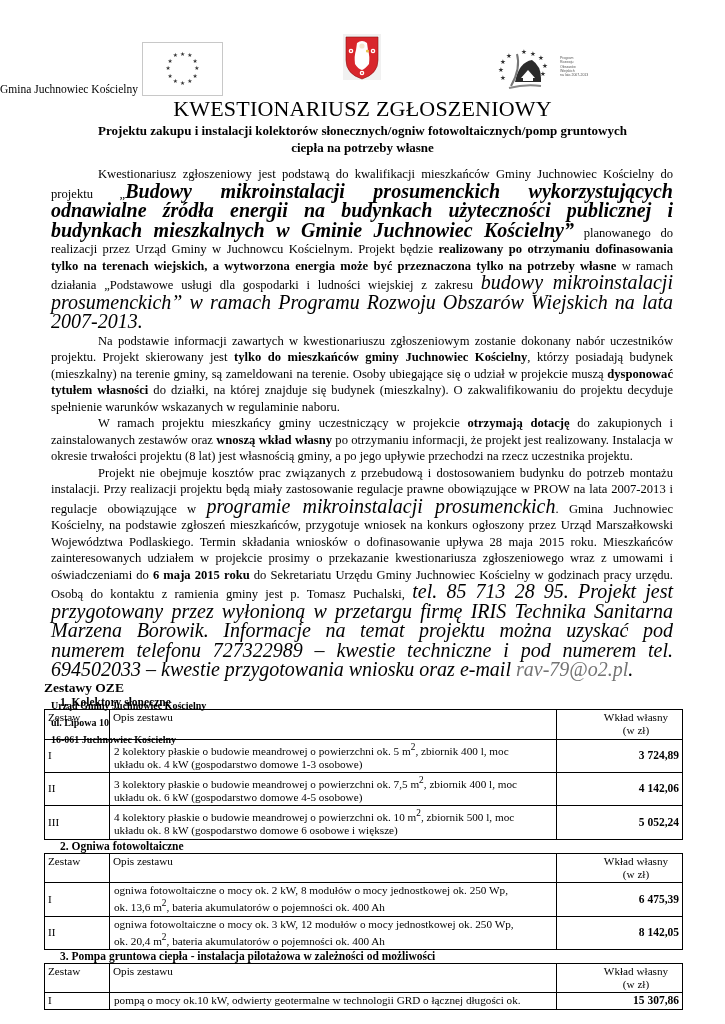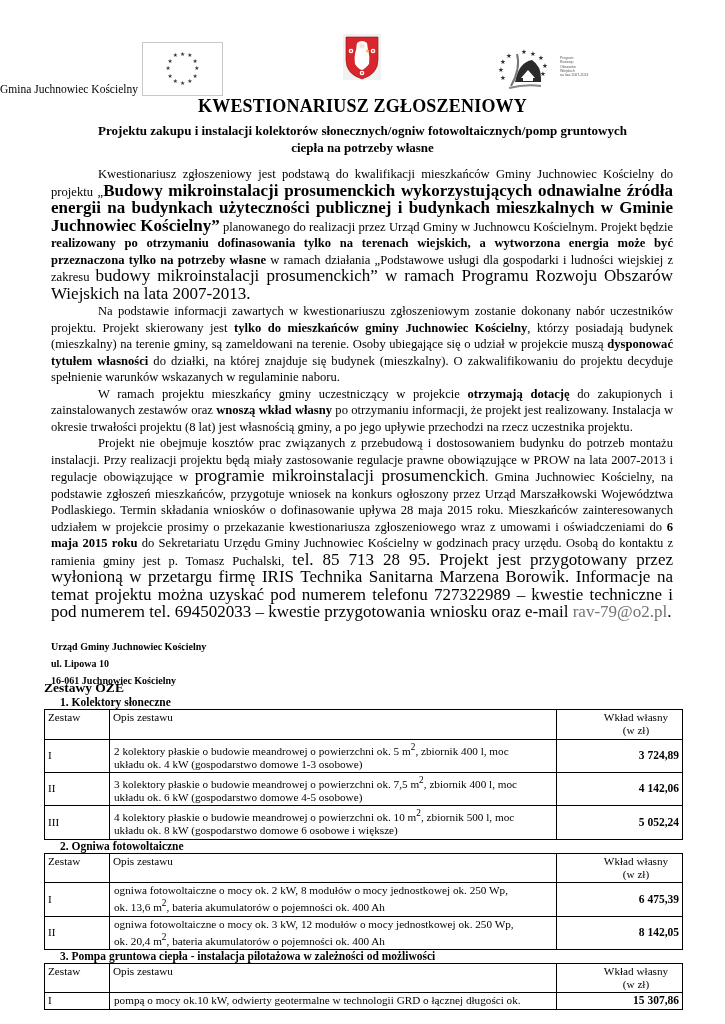--- a/index.html
+++ b/index.html
@@ -11,28 +11,28 @@
   .eu-flag svg { width: 100%; height: 100%; display: block; }
   .crest { position: absolute; left: 343px; top: 34px; width: 38px; height: 46px; }
   .crest svg { width: 100%; height: 100%; display: block; }
   .prow-logo { position: absolute; left: 497px; top: 48px; width: 62px; height: 42px; }
   .prow-logo svg { width: 100%; height: 100%; display: block; }
   .prow-text { position: absolute; left: 560px; top: 56px; font-family: "Liberation Sans", sans-serif;
                font-size: 3.5px; line-height: 4.3px; color: #555; }
   .gmina { position: absolute; left: 0; width: 725px; top: 83px; 
            font-size: 11.5px; }
   .title { position: absolute; left: 0; width: 725px; top: 96px; text-align: center;
-           font-weight: bold; font-size: 18px; letter-spacing: 0.2px; }
+           font-weight: normal; font-size: 22px; letter-spacing: 0.2px; }
   .subtitle { position: absolute; left: 50px; width: 625px; top: 122px; text-align: center;
               font-weight: bold; font-size: 13px; line-height: 17px; }
 
   .body { position: absolute; left: 51px; top: 166px; width: 622px; font-size: 12.6px;
           line-height: 16.5px; text-align: justify; }
   .body p { margin: 0; text-indent: 47px; }
-  .body .big { font-size: 17px; }
+  .body .big { font-size: 20px; font-style: italic; }
   .body b { font-weight: bold; }
   .email { color: #737373; }
   .address { font-weight: bold; font-size: 10px; line-height: 17px; margin-top: 16px; }
 
   .oze { position: absolute; left: 44px; top: 679px; width: 639px; }
   .oze-title { font-weight: bold; font-size: 13.5px; line-height: 17px; }
   .sec-title { font-weight: bold; font-size: 11.5px; line-height: 13px; margin-left: 16px; }
   table { border-collapse: collapse; width: 639px; font-size: 11.2px; line-height: 13.3px; }
   td, th { border: 1px solid #000; vertical-align: middle; padding: 1px 3px; font-weight: normal; }
   th { text-align: left; vertical-align: top; }

